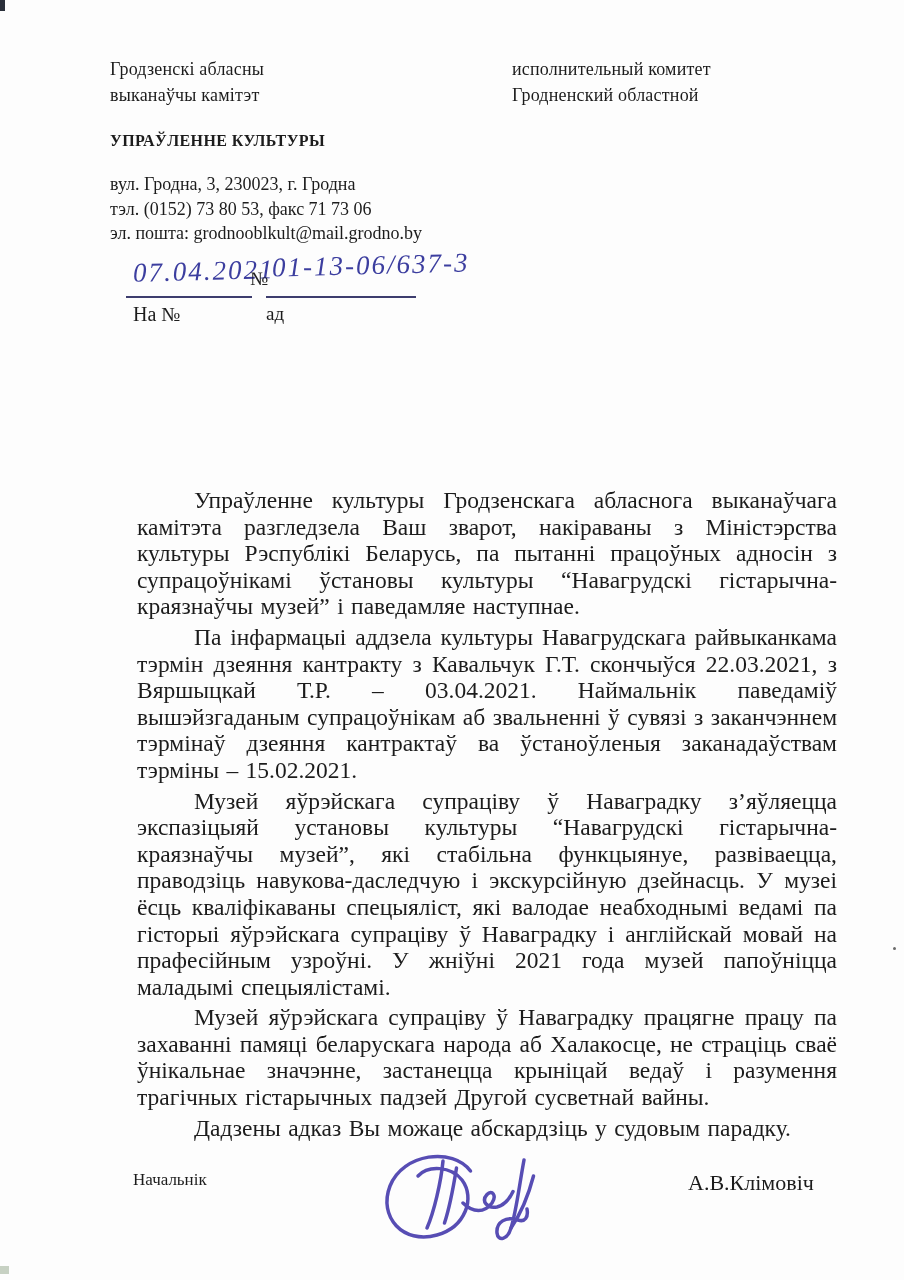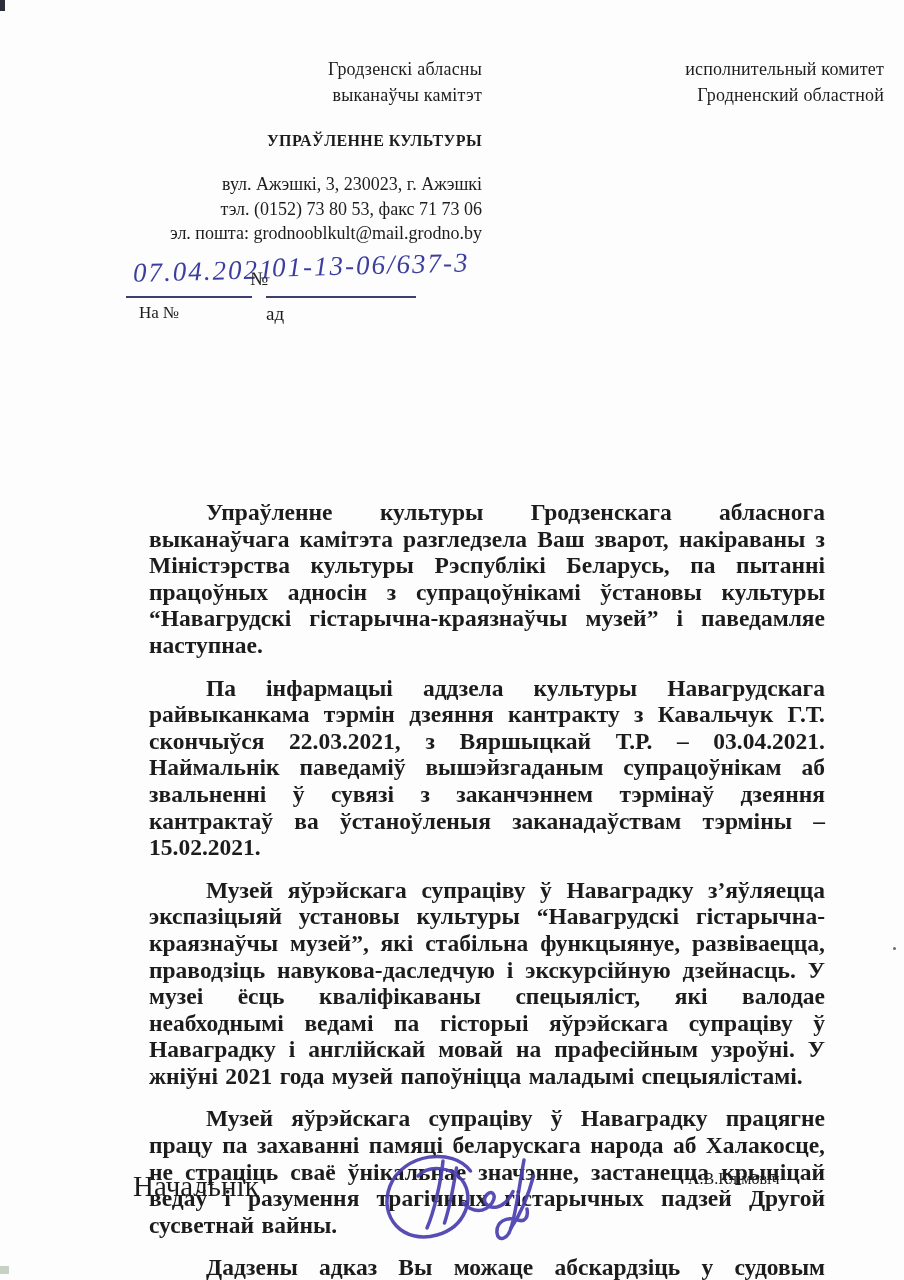--- a/index.html
+++ b/index.html
@@ -6,21 +6,21 @@
   .page{
     position:relative;
     width:904px;height:1280px;
     margin:0 auto;
     background:#fdfdfd;
     font-family:"Liberation Serif", serif;
     color:#1c1c1c;
     overflow:hidden;
   }
   
-  .lh{position:absolute;top:56px;width:372px;text-align:right;}
+  .lh{position:absolute;top:56px;width:372px;text-align:left;}
   .lh-left{left:110px;}
   .lh-right{left:512px;}
   .org{font-size:18px;line-height:26px;letter-spacing:.2px;}
   .dept{margin-top:24px;font-size:16px;font-weight:bold;letter-spacing:.4px;}
   .addr{margin-top:22px;font-size:18px;line-height:24.5px;}
   
   .hand{
     position:absolute;
     font-family:"Liberation Serif", serif;
     font-style:italic;
@@ -28,33 +28,33 @@
     letter-spacing:2px;
     white-space:nowrap;
     transform:rotate(-1.5deg);
   }
   .ref-date{left:133px;top:256px;font-size:27px;}
   .ref-number{left:272px;top:250px;font-size:27px;}
   .num-sign{position:absolute;left:250px;top:268px;font-size:19px;color:#222;}
   .u-line{position:absolute;height:2px;background:#3d3d6e;}
   .u1{left:126px;top:296px;width:126px;}
   .u2{left:266px;top:296px;width:150px;}
-  .reply-left{position:absolute;left:139px;top:303px;font-size:17px;}
+  .reply-left{position:absolute;left:133px;top:303px;font-size:20px;}
   .reply-right{position:absolute;left:250px;top:303px;font-size:19px;margin-left:16px;}
   
   .body-block{
     position:absolute;
     left:133px;top:483px;width:708px;
     font-size:23.5px;line-height:26.6px;
     text-align:justify;
   }
-  .body-block p{margin:16px;text-indent:57px;word-spacing:1.5px;font-weight:bold;}
+  .body-block p{margin:4px;text-indent:57px;word-spacing:1.5px;}
   
-  .sig-position{position:absolute;left:133px;top:1170px;font-size:29px;}
-  .sig-name{position:absolute;left:688px;top:1170px;font-size:16px;}
+  .sig-position{position:absolute;left:133px;top:1170px;font-size:17px;}
+  .sig-name{position:absolute;left:688px;top:1170px;font-size:22px;}
   .sig-scribble{position:absolute;left:368px;top:1142px;width:168px;height:100px;}
   
   .artifact{position:absolute;}
   .a-topleft{left:0;top:0;width:5px;height:11px;background:#2a2f3a;}
   .a-bottomleft{left:0;top:1266px;width:9px;height:8px;background:#b9c6b4;opacity:.8;}
   .a-speck{left:893px;top:947px;width:3px;height:3px;border-radius:50%;background:#6a6a6a;}
 </style>
 </head>
 <body>
 
@@ -64,21 +64,21 @@
   <div class="artifact a-bottomleft"></div>
   <div class="artifact a-speck"></div>
 
   <div class="lh lh-left">
     <div class="org">
       <div>Гродзенскі абласны</div>
       <div>выканаўчы камітэт</div>
     </div>
     <div class="dept">УПРАЎЛЕННЕ КУЛЬТУРЫ</div>
     <div class="addr">
-      <div>вул. Ажэшкі, 3, 230023, г. Ажэшкі</div>
+      <div>вул. Гродна, 3, 230023, г. Гродна</div>
       <div>тэл. (0152) 73 80 53, факс 71 73 06</div>
       <div>эл. пошта: grodnooblkult@mail.grodno.by</div>
     </div>
   </div>
 
   <div class="lh lh-right">
     <div class="org">
       <div>исполнительный комитет</div>
       <div>Гродненский областной</div>
     </div>

